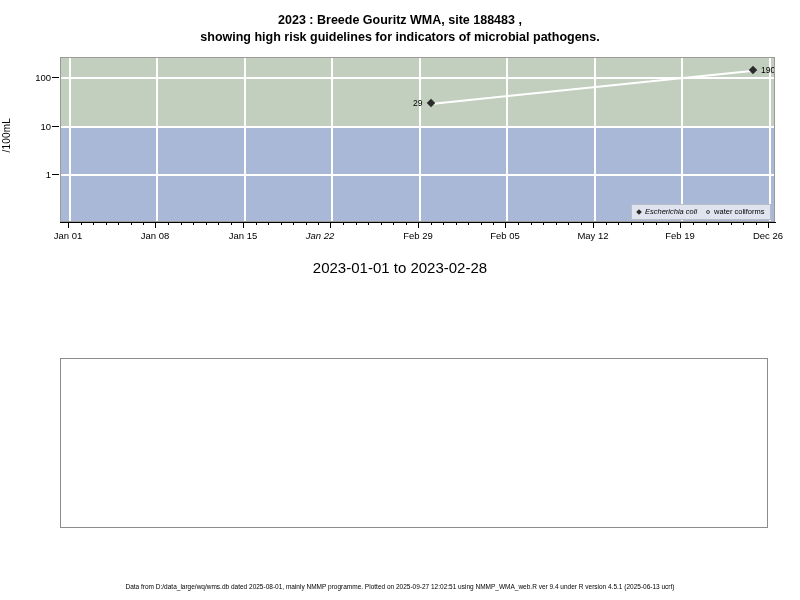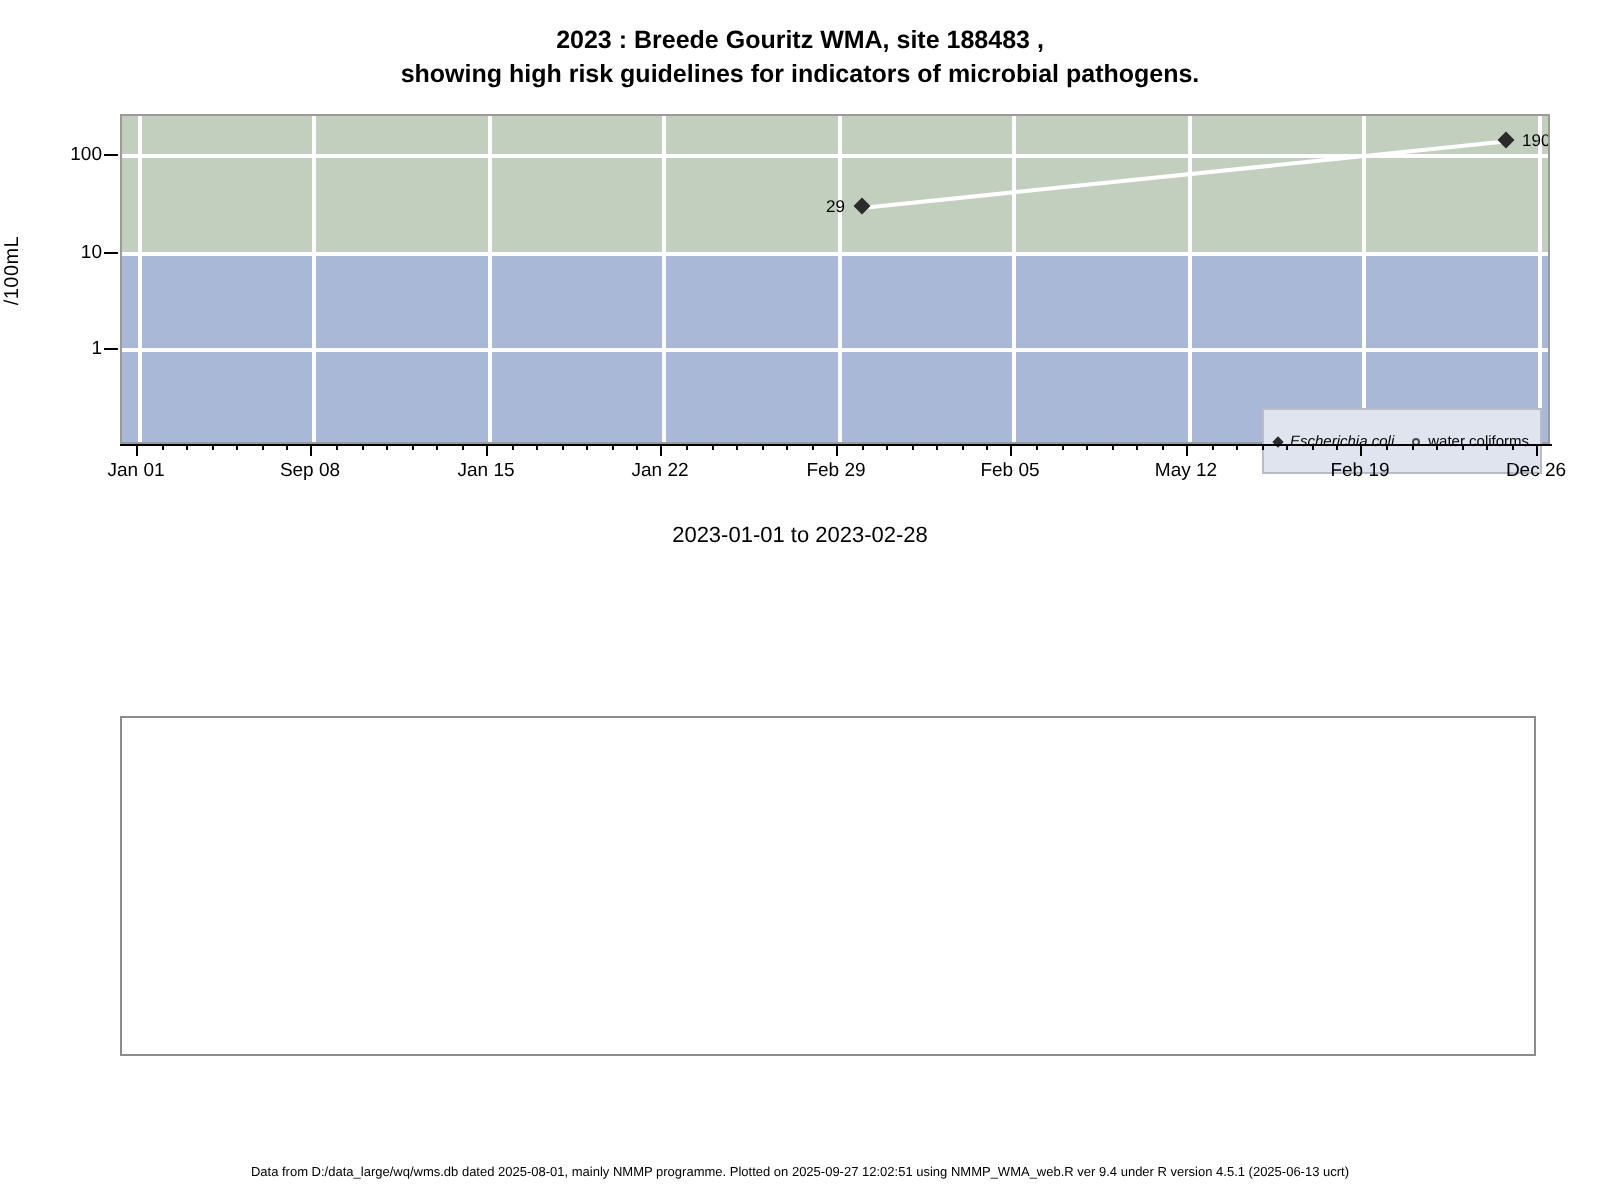--- a/index.html
+++ b/index.html
@@ -144,21 +144,21 @@
     line-height: 9px;
     color: #000000;
     white-space: nowrap;
   }
 
   
   #legend {
     position: absolute;
     left: 631px;
     top: 204px;
-    height: 33px;
+    height: 16px;
     box-sizing: border-box;
     background: #dfe4ef;
     border: 1px solid #b7bcc6;
     display: flex;
     align-items: center;
     padding: 0 5px;
     gap: 9px;
   }
   .legend-entry {
     display: flex;
@@ -185,21 +185,21 @@
   }
   .legend-label-italic { font-style: italic; }
 
   
   #sub-caption {
     position: absolute;
     left: 0;
     top: 262px;
     width: 800px;
     text-align: center;
-    font-size: 11px;
+    font-size: 15px;
     line-height: 12.5px;
   }
   #sub-caption div { white-space: pre; }
 
   
   #lower-panel {
     position: absolute;
     left: 60px;
     top: 358px;
     width: 708px;
@@ -332,23 +332,23 @@
 <div class="xtick-minor" style="left:656px;"></div>
 <div class="xtick-minor" style="left:668px;"></div>
 <div class="xtick-minor" style="left:693px;"></div>
 <div class="xtick-minor" style="left:706px;"></div>
 <div class="xtick-minor" style="left:718px;"></div>
 <div class="xtick-minor" style="left:731px;"></div>
 <div class="xtick-minor" style="left:743px;"></div>
 <div class="xtick-minor" style="left:756px;"></div>
 
 <div class="xtick-label" style="left:68px;">Jan 01</div>
-<div class="xtick-label" style="left:155px;">Sep 08</div>
+<div class="xtick-label" style="left:155px;">Jan 08</div>
 <div class="xtick-label" style="left:243px;">Jan 15</div>
-<div class="xtick-label" style="left:330px;">Jan 22</div>
+<div class="xtick-label" style="left:320px;font-style:italic;">Jan 22</div>
 <div class="xtick-label" style="left:418px;">Feb 29</div>
 <div class="xtick-label" style="left:505px;">Feb 05</div>
 <div class="xtick-label" style="left:593px;">May 12</div>
 <div class="xtick-label" style="left:680px;text-align:center;">Feb 19</div>
 <div class="xtick-label" style="left:768px;">Dec 26</div>
 
 <div id="sub-caption">
   <div>2023-01-01 to 2023-02-28</div>
 </div>
 

